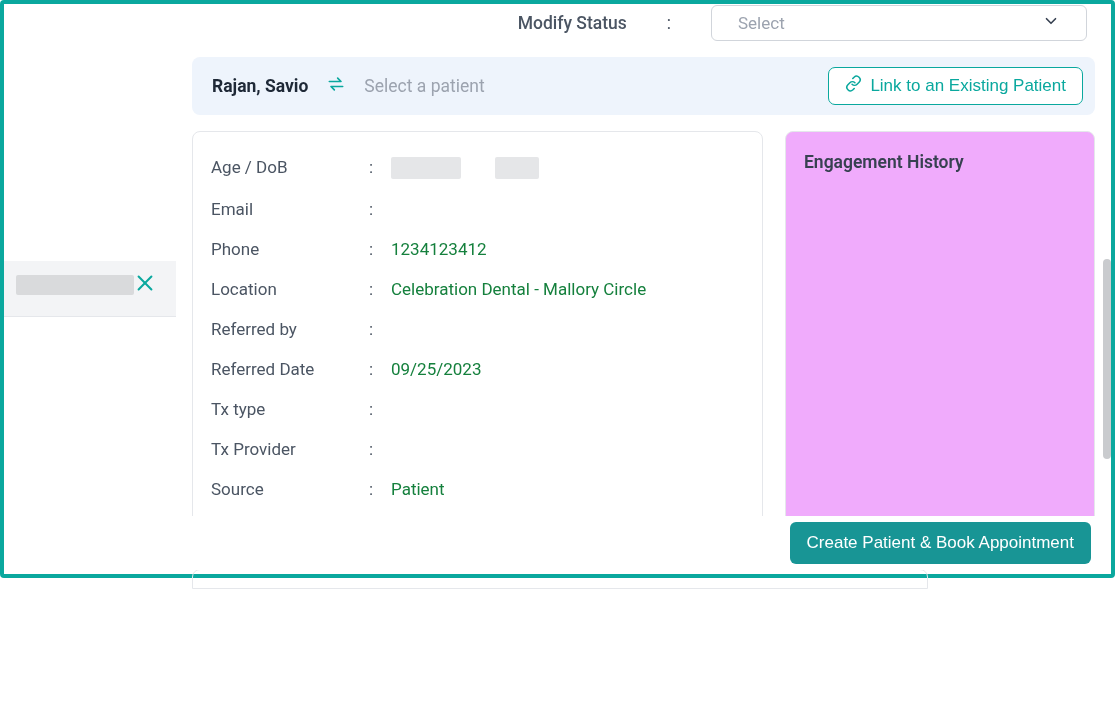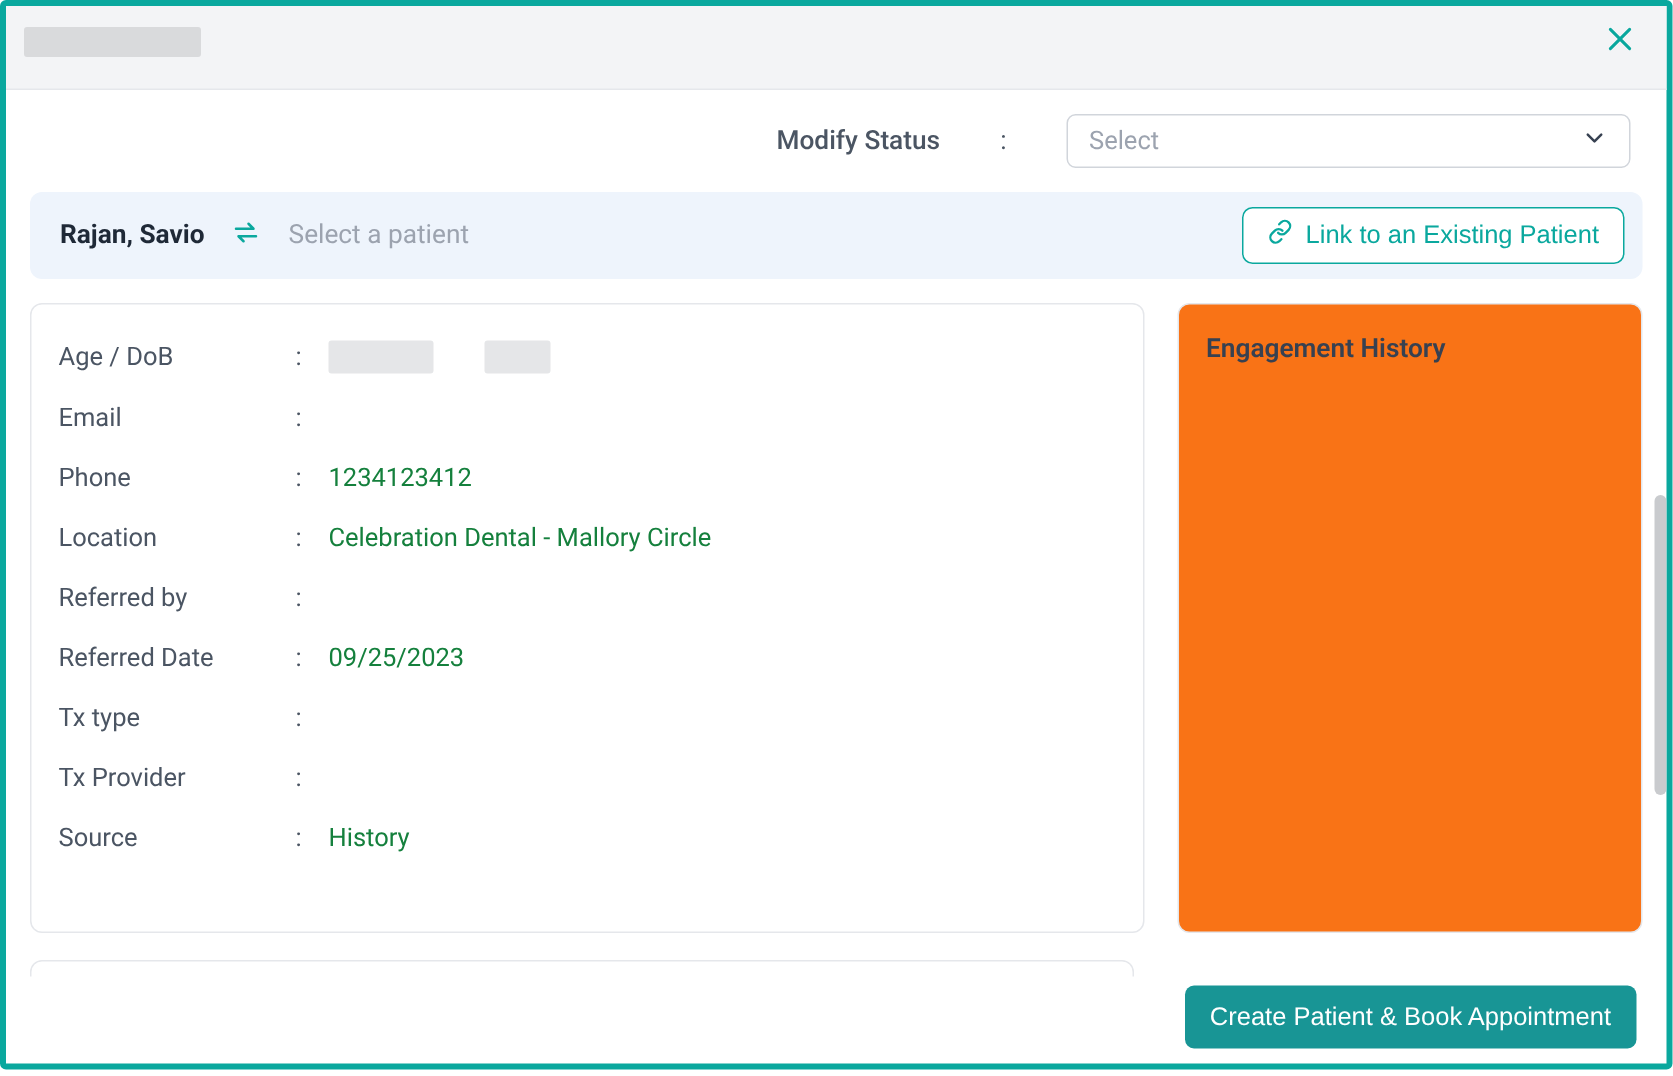--- a/index.html
+++ b/index.html
@@ -6,27 +6,27 @@
     body {
       font-family: -apple-system, BlinkMacSystemFont, "Segoe UI", Roboto, Arial, sans-serif;
       background: #fff;
       width: 1115px;
       height: 717px;
       overflow: hidden;
       position: relative;
     }
     .modal-frame {
       width: 1115px;
-      height: 713px;
+      height: 578px;
       border: 4px solid #0aa89e;
       border-radius: 4px;
       position: relative;
       background: #fff;
       display: flex;
-      flex-direction: column;
+      align-items: center;
     }
     .modal-header {
       background: #f3f4f6;
       display: flex;
       align-items: center;
       justify-content: space-between;
       padding: 10px 20px 18px 12px;
       border-bottom: 1px solid #e5e7eb;
       height: 56px;
     }
@@ -63,21 +63,21 @@
       font-size: 17.5px;
     }
     .status-select {
       width: 376px;
       height: 36px;
       border: 1px solid #d1d5db;
       border-radius: 6px;
       display: flex;
       align-items: center;
       justify-content: space-between;
-      padding: 0 14px;
+      padding: 0 26px;
       background: #fff;
       cursor: pointer;
     }
     .status-select-placeholder {
       color: #9ca3af;
       font-size: 17px;
     }
     .chevron-down {
       color: #374151;
     }
@@ -154,21 +154,21 @@
       border-radius: 2px;
       height: 22px;
       vertical-align: middle;
     }
     .redact-gap { display:inline-block; width: 34px; }
     .history-card {
       width: 310px;
       border: 1px solid #e5e7eb;
       border-radius: 8px;
       padding: 20px 18px;
-      background: #f97316;
+      background: #f0abfc;
       min-height: 420px;
     }
     .history-title {
       font-size: 17.5px;
       font-weight: 600;
       color: #374151;
     }
     .next-card {
       margin: 18px 16px 0 16px;
       border: 1px solid #e5e7eb;
@@ -298,21 +298,21 @@
           <span class="detail-value"></span>
         </div>
         <div class="detail-row">
           <span class="detail-label">Tx Provider</span>
           <span class="detail-colon">:</span>
           <span class="detail-value"></span>
         </div>
         <div class="detail-row">
           <span class="detail-label">Source</span>
           <span class="detail-colon">:</span>
-          <span class="detail-value">History</span>
+          <span class="detail-value">Patient</span>
         </div>
       </div>
 
       <div class="history-card">
         <div class="history-title">Engagement History</div>
       </div>
 
     </div>
 
     <div class="next-card"></div>

